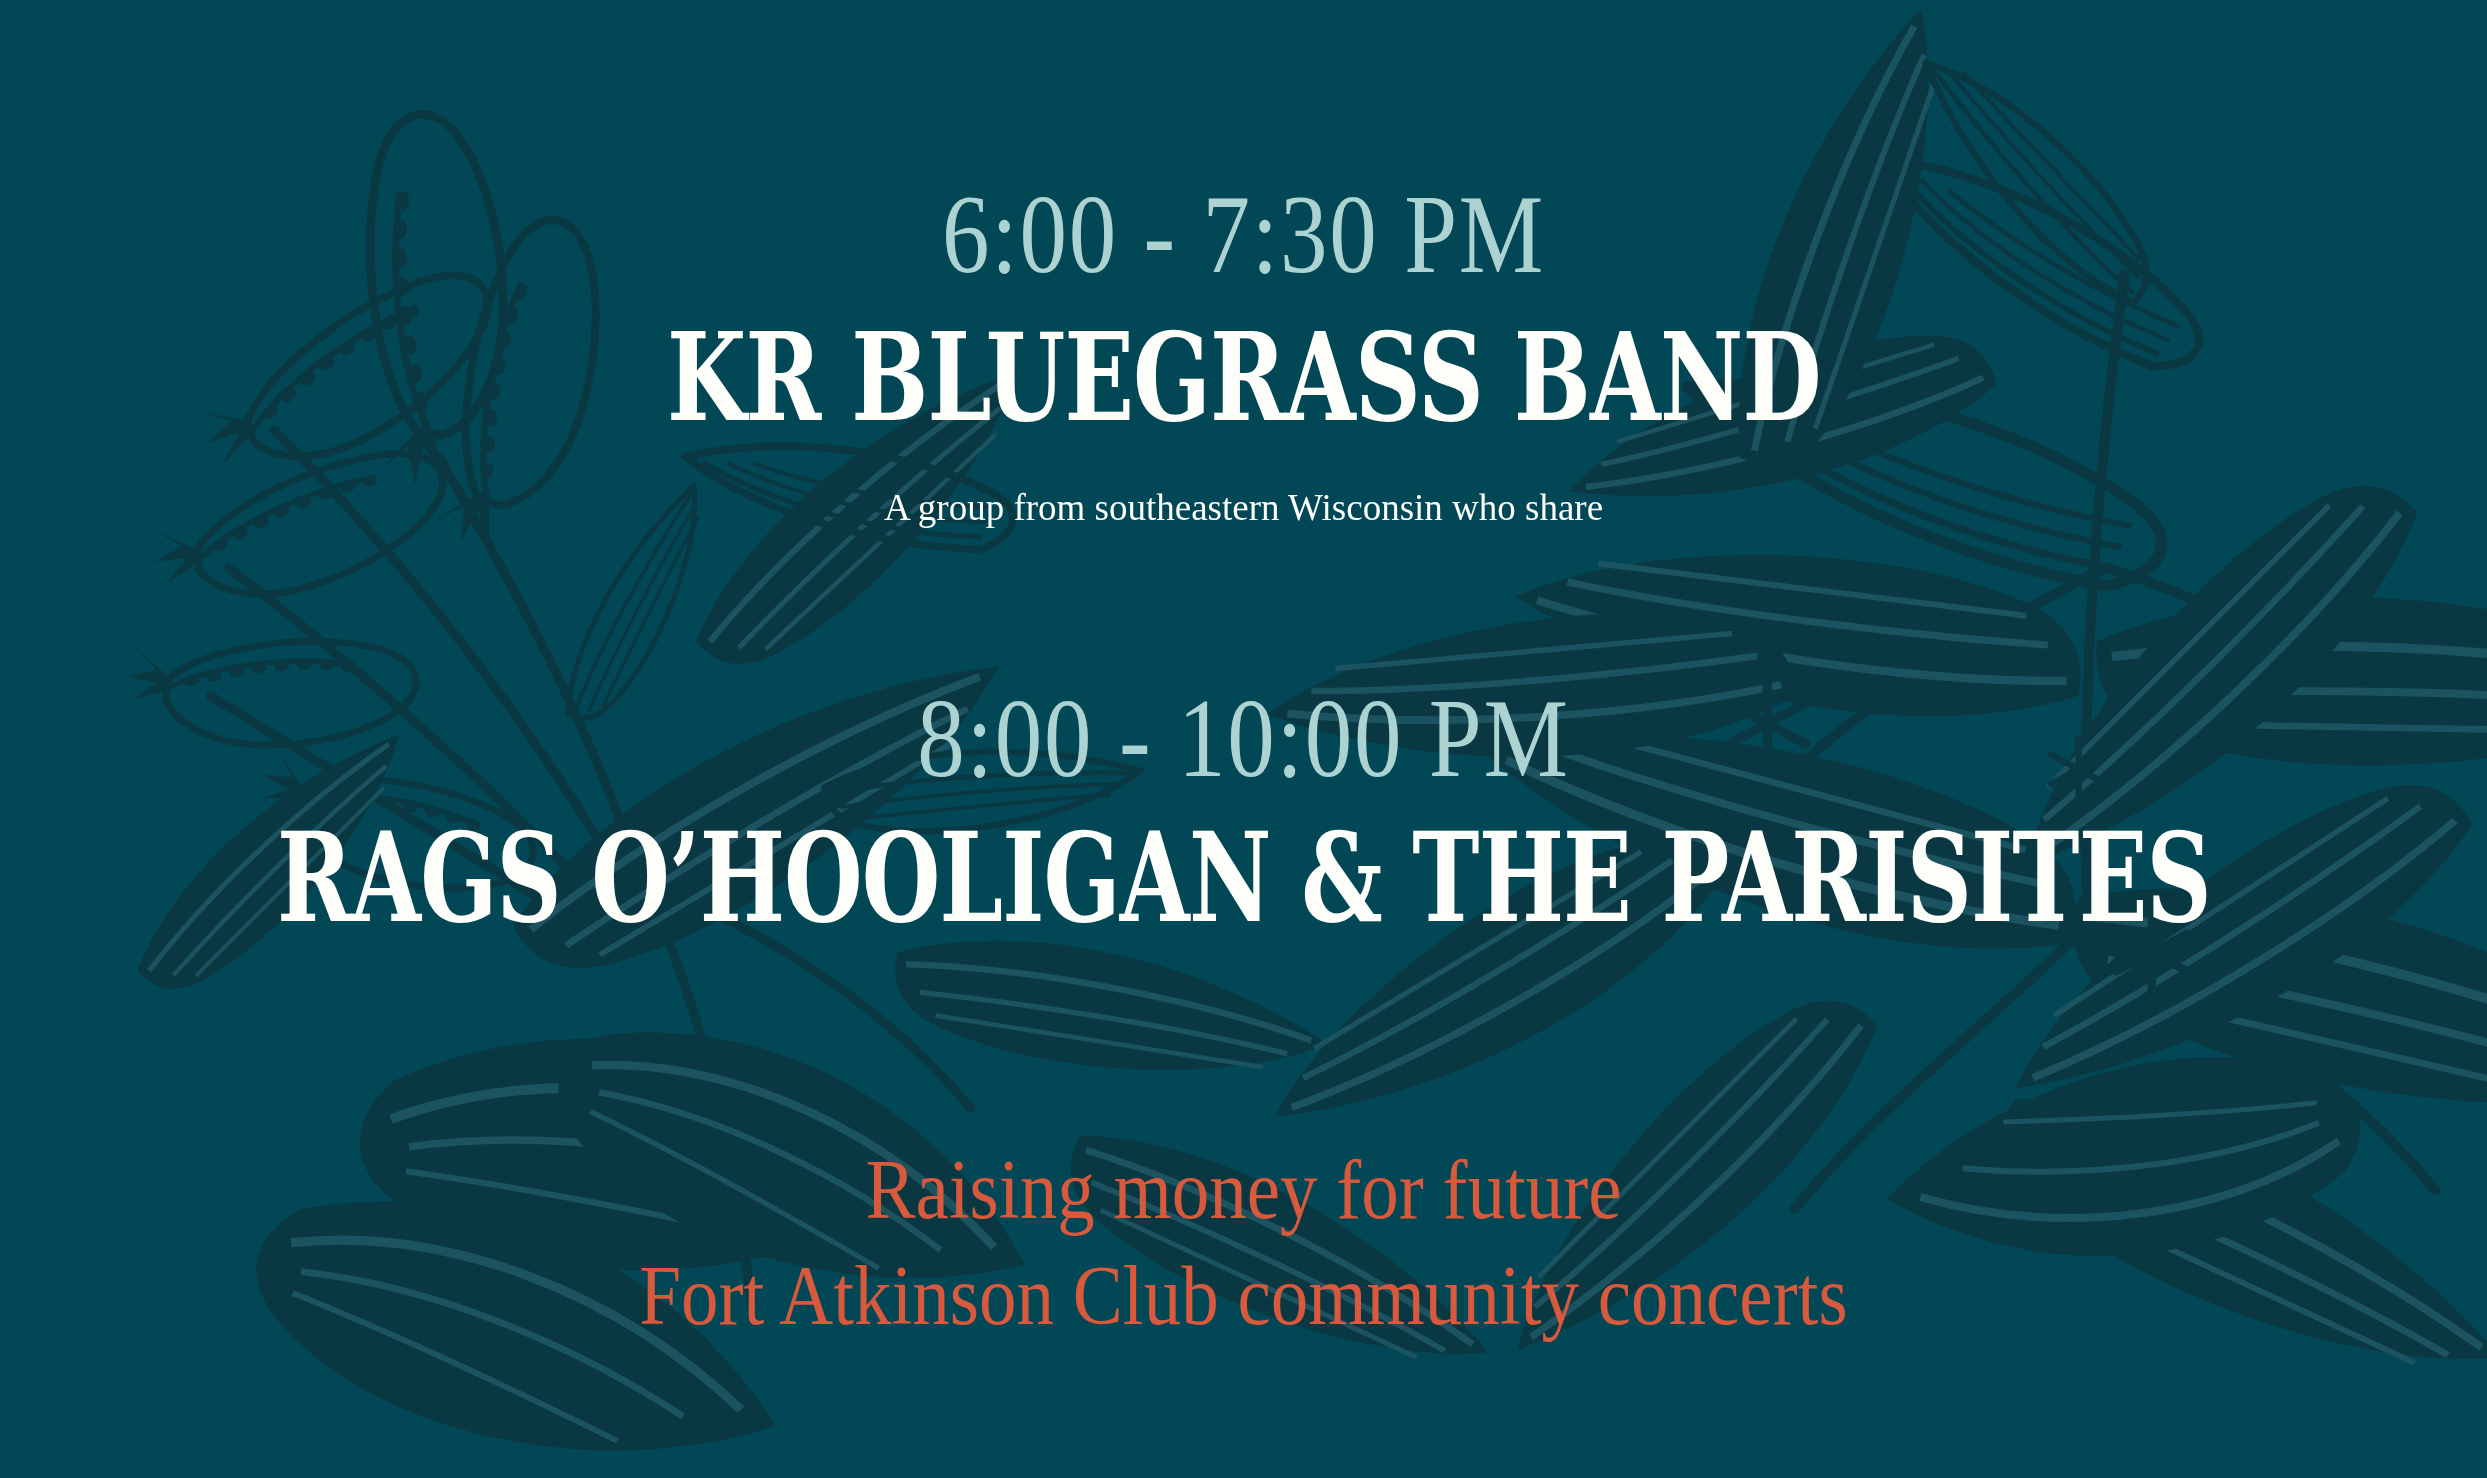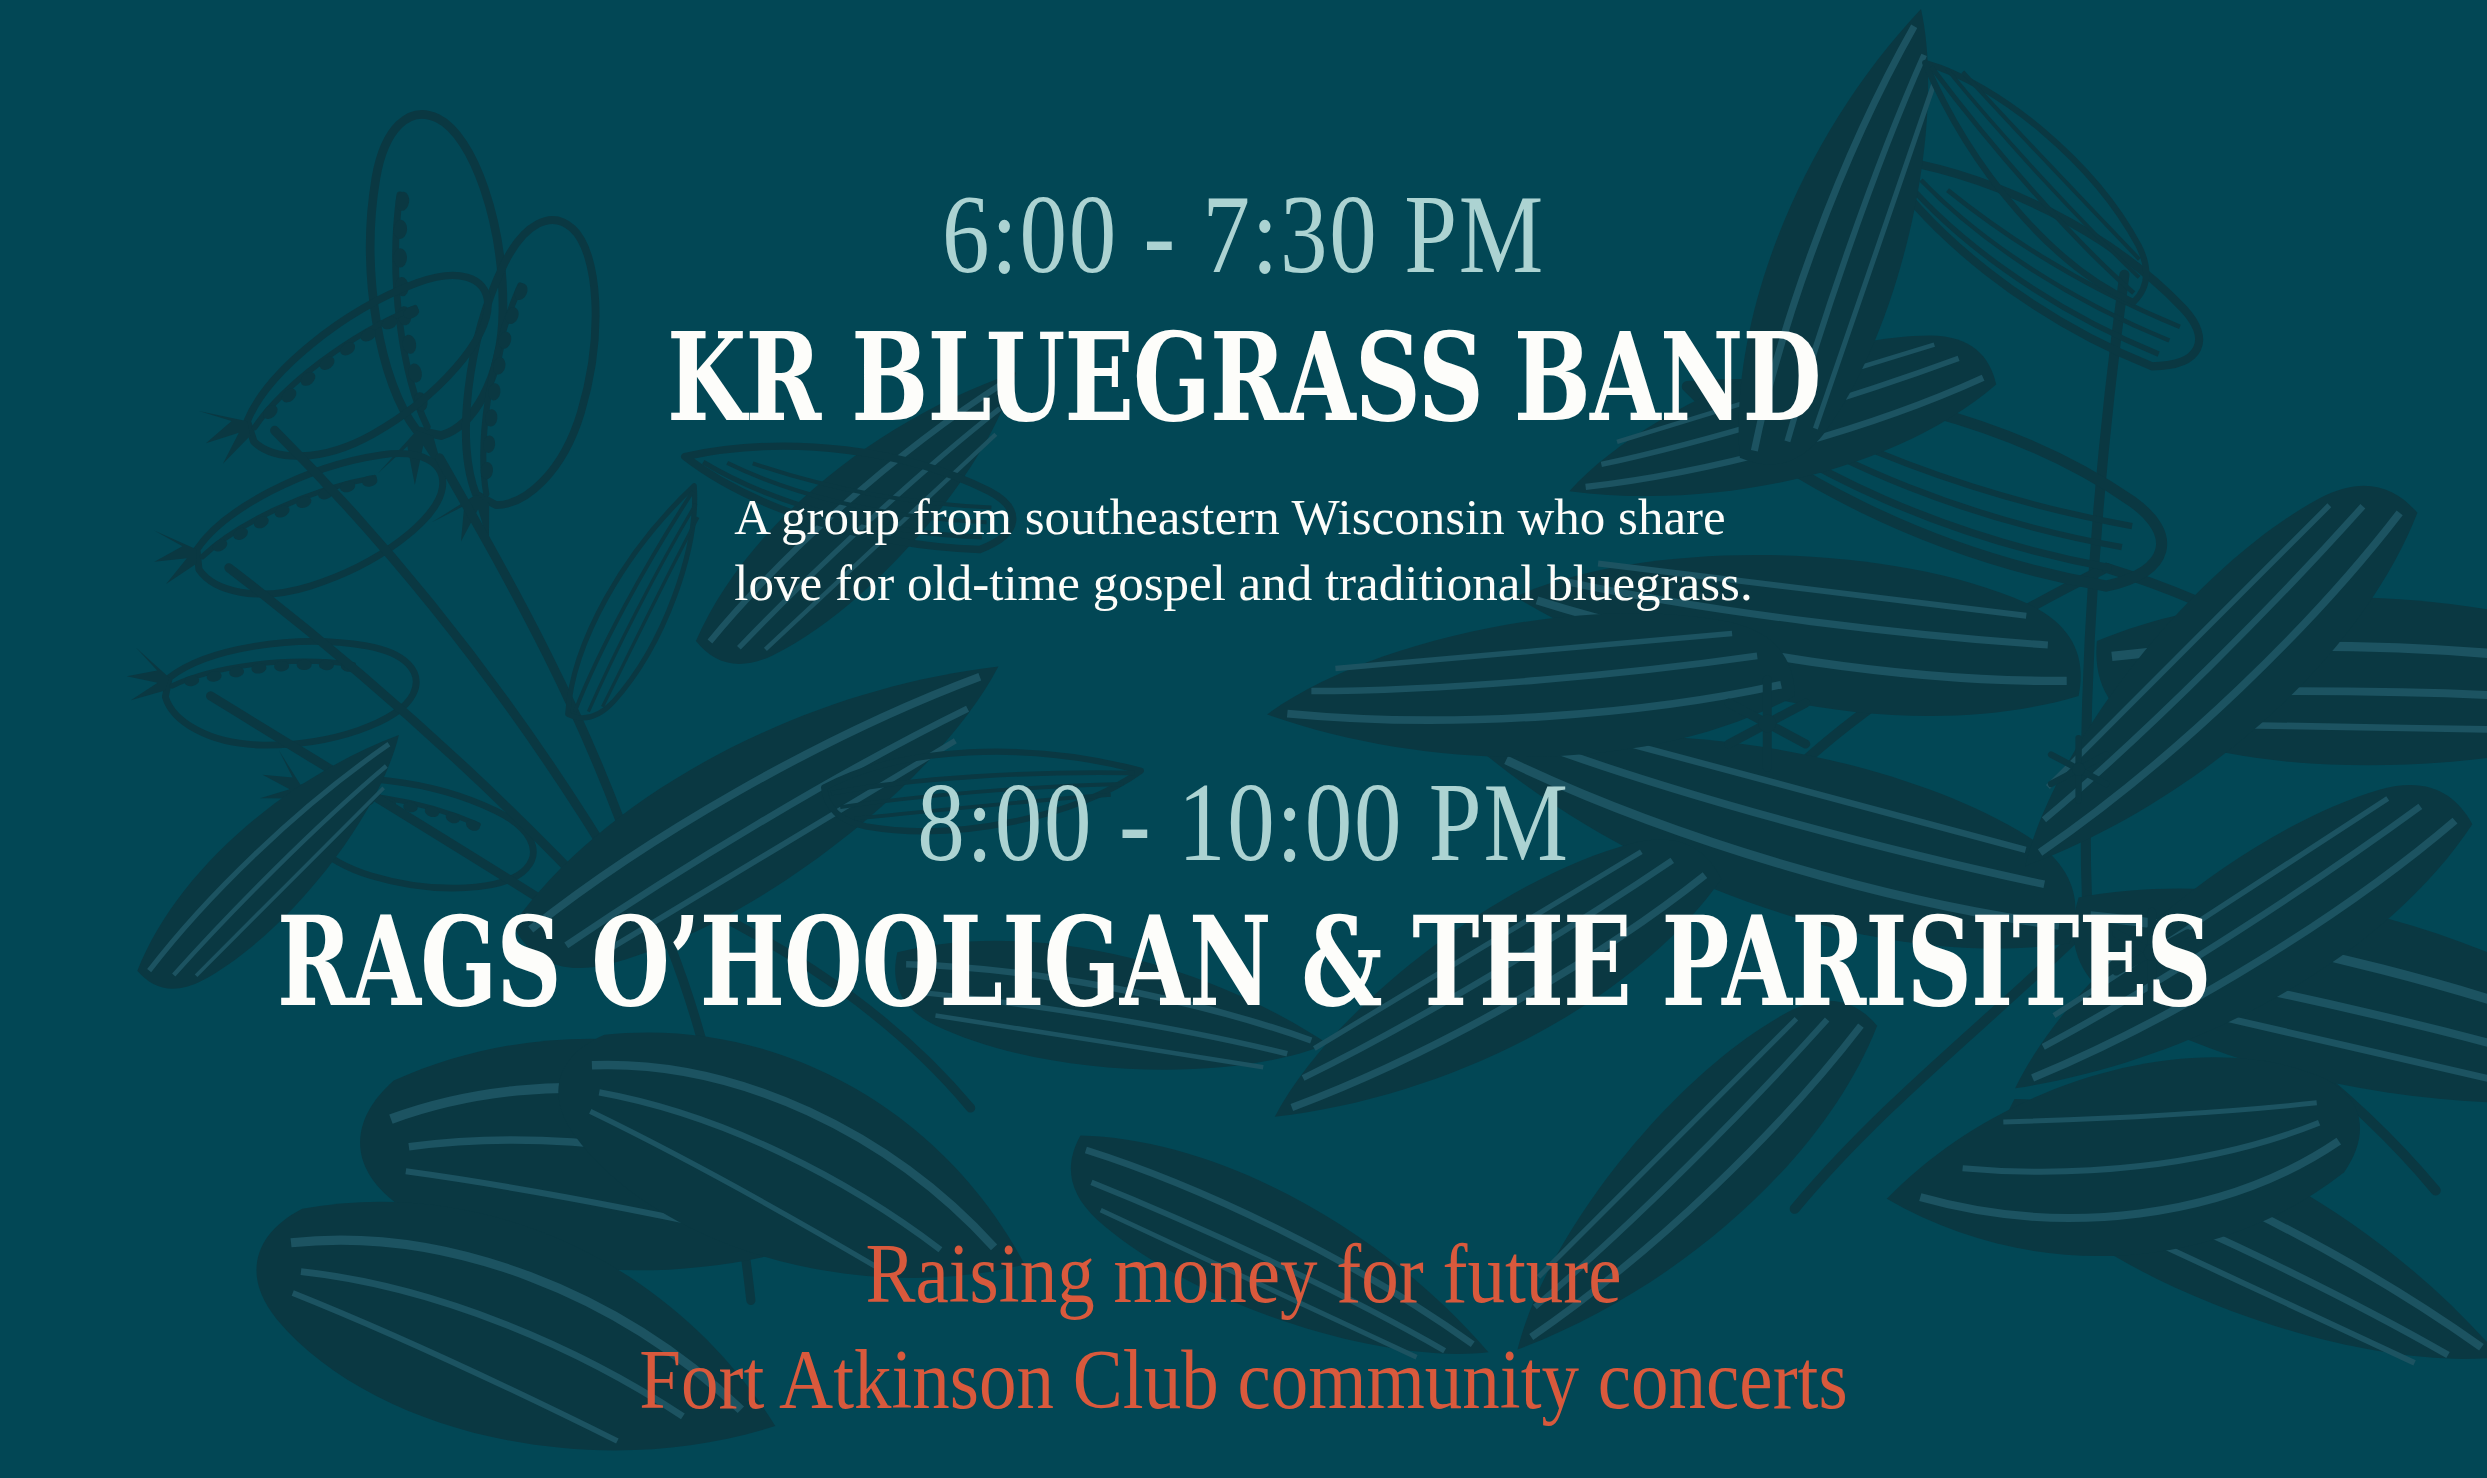--- a/index.html
+++ b/index.html
@@ -60,23 +60,23 @@
     white-space:nowrap;
     line-height:1.0;
     letter-spacing:-0.9px;
   }
   .bandname.one{ font-size:95px; transform:scaleY(1.28) scaleX(0.96); margin-top:27.5px; }
   .bandname.two{ font-size:95px; transform:scaleY(1.30) scaleX(0.95); margin-top:24px; }
 
   .desc{
     color:#FDFDFA;
     font-family:"Liberation Serif", serif;
-    font-size:51px;
+    font-size:37px;
     line-height:1.30;
-    text-align:left;
+    text-align:center;
     white-space:nowrap;
   }
   .desc .l{display:block;}
 
   .desc.one{ margin-top:31px; }
   .desc.two{ margin-top:33px; }
 
   .gap-block{ height:95px; }
 
   .raising{
@@ -297,21 +297,20 @@
   </div>
 
   <div class="content">
 
     <div class="time">6:00 - 7:30 PM</div>
 
     <div class="bandname one">KR BLUEGRASS BAND</div>
 
     <div class="desc one">
       <span class="l">A group from southeastern Wisconsin who share</span>
-      <span class="l">love for old-time gospel and traditional bluegrass.</span>
     </div>
 
     <div class="gap-block"></div>
 
     <div class="time">8:00 - 10:00 PM</div>
 
     <div class="bandname two">RAGS O’HOOLIGAN &amp; THE PARISITES</div>
 
     <div class="desc two">
     </div>

